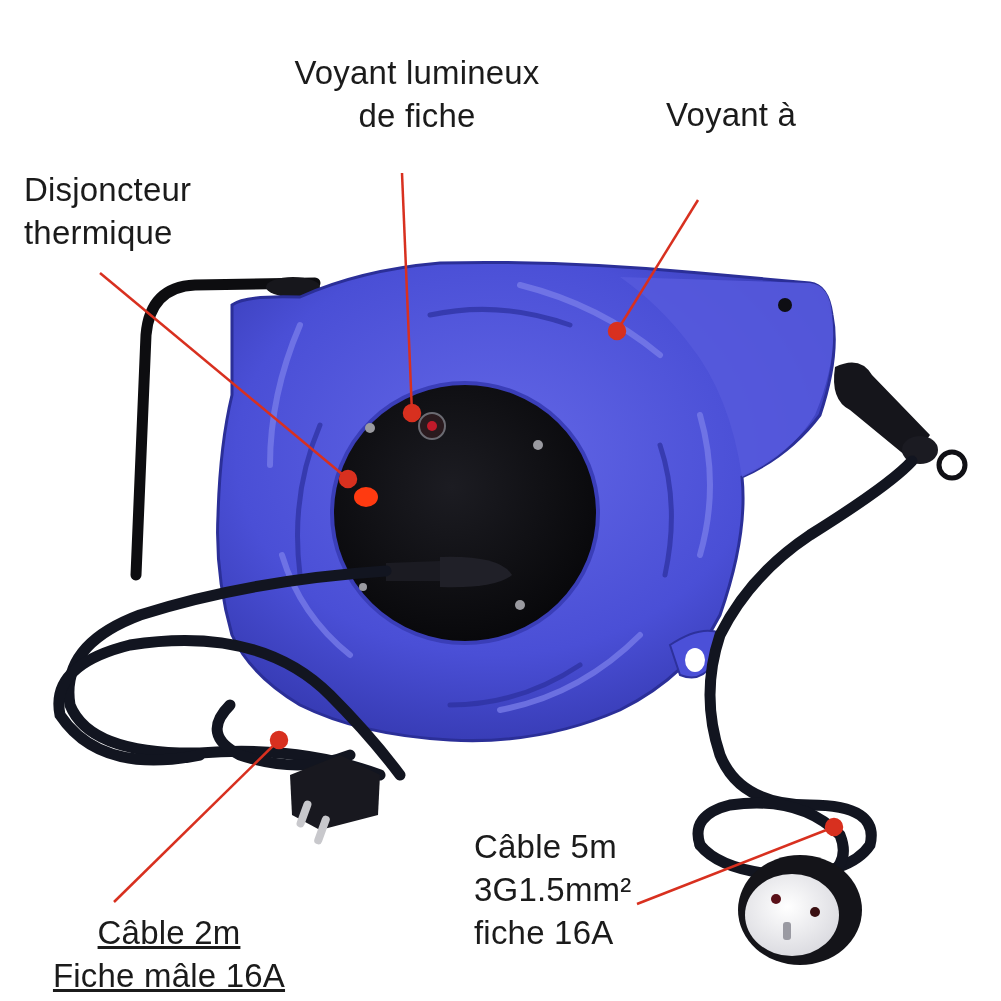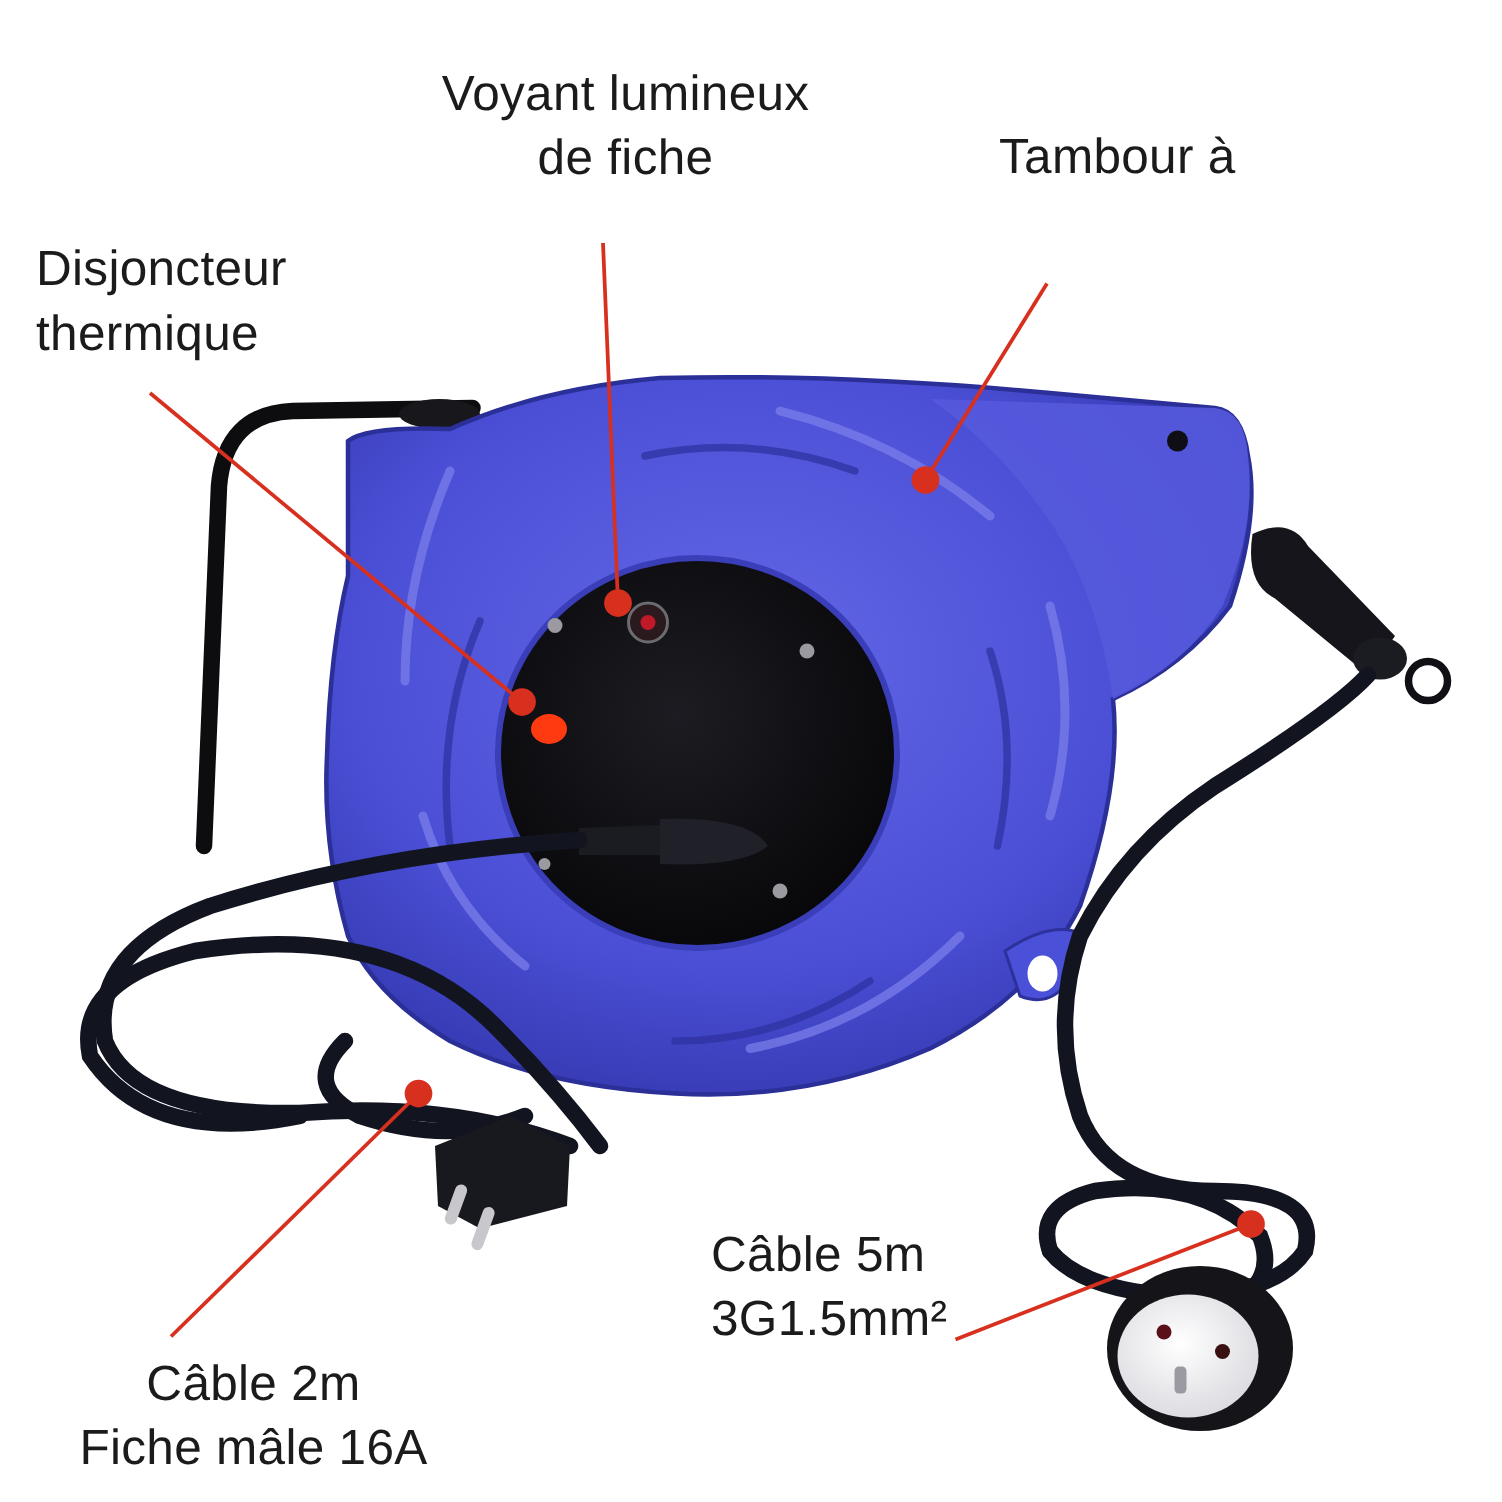--- a/index.html
+++ b/index.html
@@ -1,18 +1,18 @@
 <!DOCTYPE html>
 <html><head>
 <meta charset="utf-8">
 <style>
   html, body { margin: 0; padding: 0; background: #ffffff; }
   body { width: 1001px; height: 1001px; overflow: hidden; position: relative;
          font-family: "Liberation Sans", "DejaVu Sans", sans-serif; color: #1a1a1a; }
-  #stage { position: absolute; left: 0; top: 4px; width: 1001px; height: 832px; }
+  #stage { position: absolute; left: 0; top: 15px; width: 1001px; height: 832px; }
   .label { position: absolute; font-size: 33px; line-height: 43px; white-space: nowrap;
            letter-spacing: 0.2px; color: #1b1b1b; }
   .label span { display: block; }
   .center { text-align: center; }
   .left { text-align: left; }
 </style>
 </head>
 <body>
 
 <div id="stage">
@@ -123,30 +123,31 @@
     </g>
   </svg>
 
   
   <div class="label center" style="left:272px; top:36px; width:290px;">
     <span>Voyant lumineux</span>
     <span>de fiche</span>
   </div>
 
   <div class="label left" style="left:666px; top:78px;">
-    <span>Tambour à</span>
+    <span>Voyant à</span>
   </div>
 
   <div class="label left" style="left:24px; top:153px;">
     <span>Disjoncteur</span>
     <span>thermique</span>
   </div>
 
-  <div class="label center" style="left:24px; top:896px; width:290px;">
+  <div class="label center" style="left:24px; top:896px; width:290px;text-decoration:underline;">
     <span>Câble 2m</span>
     <span>Fiche mâle 16A</span>
   </div>
 
   <div class="label left" style="left:474px; top:810px;">
     <span>Câble 5m</span>
     <span>3G1.5mm²</span>
+    <span>fiche 16A</span>
   </div>
 </div>
 
 </body></html>

